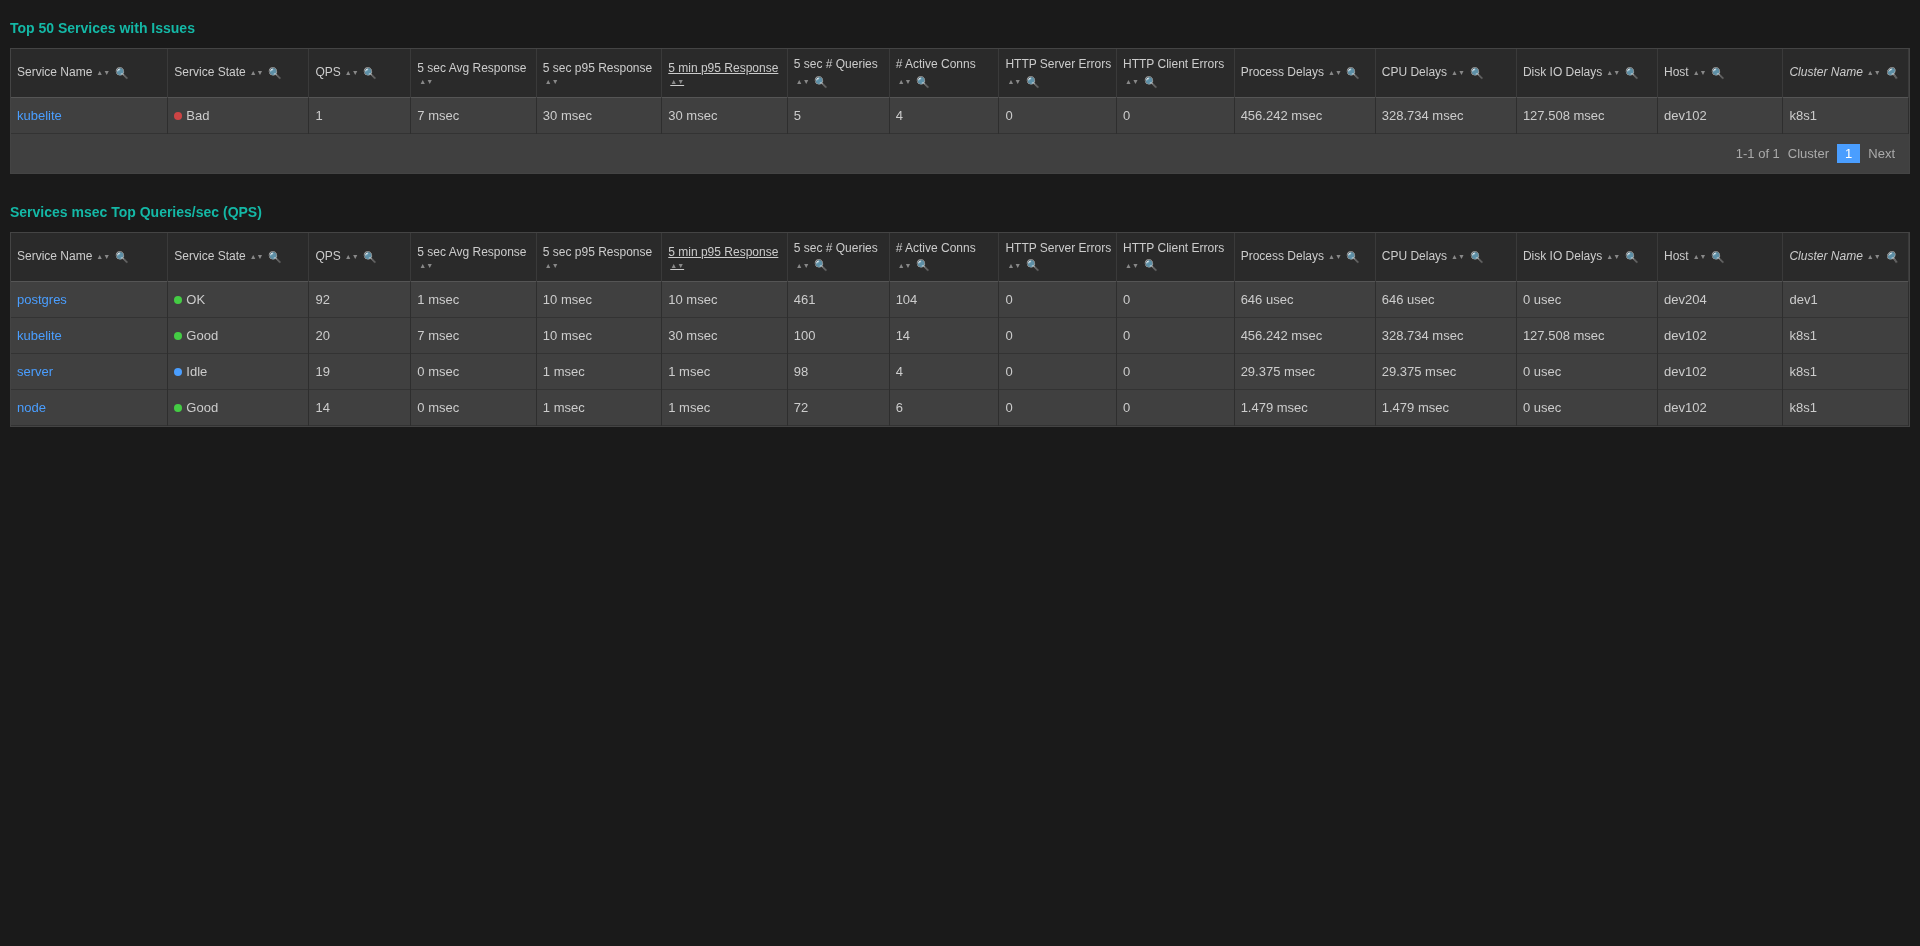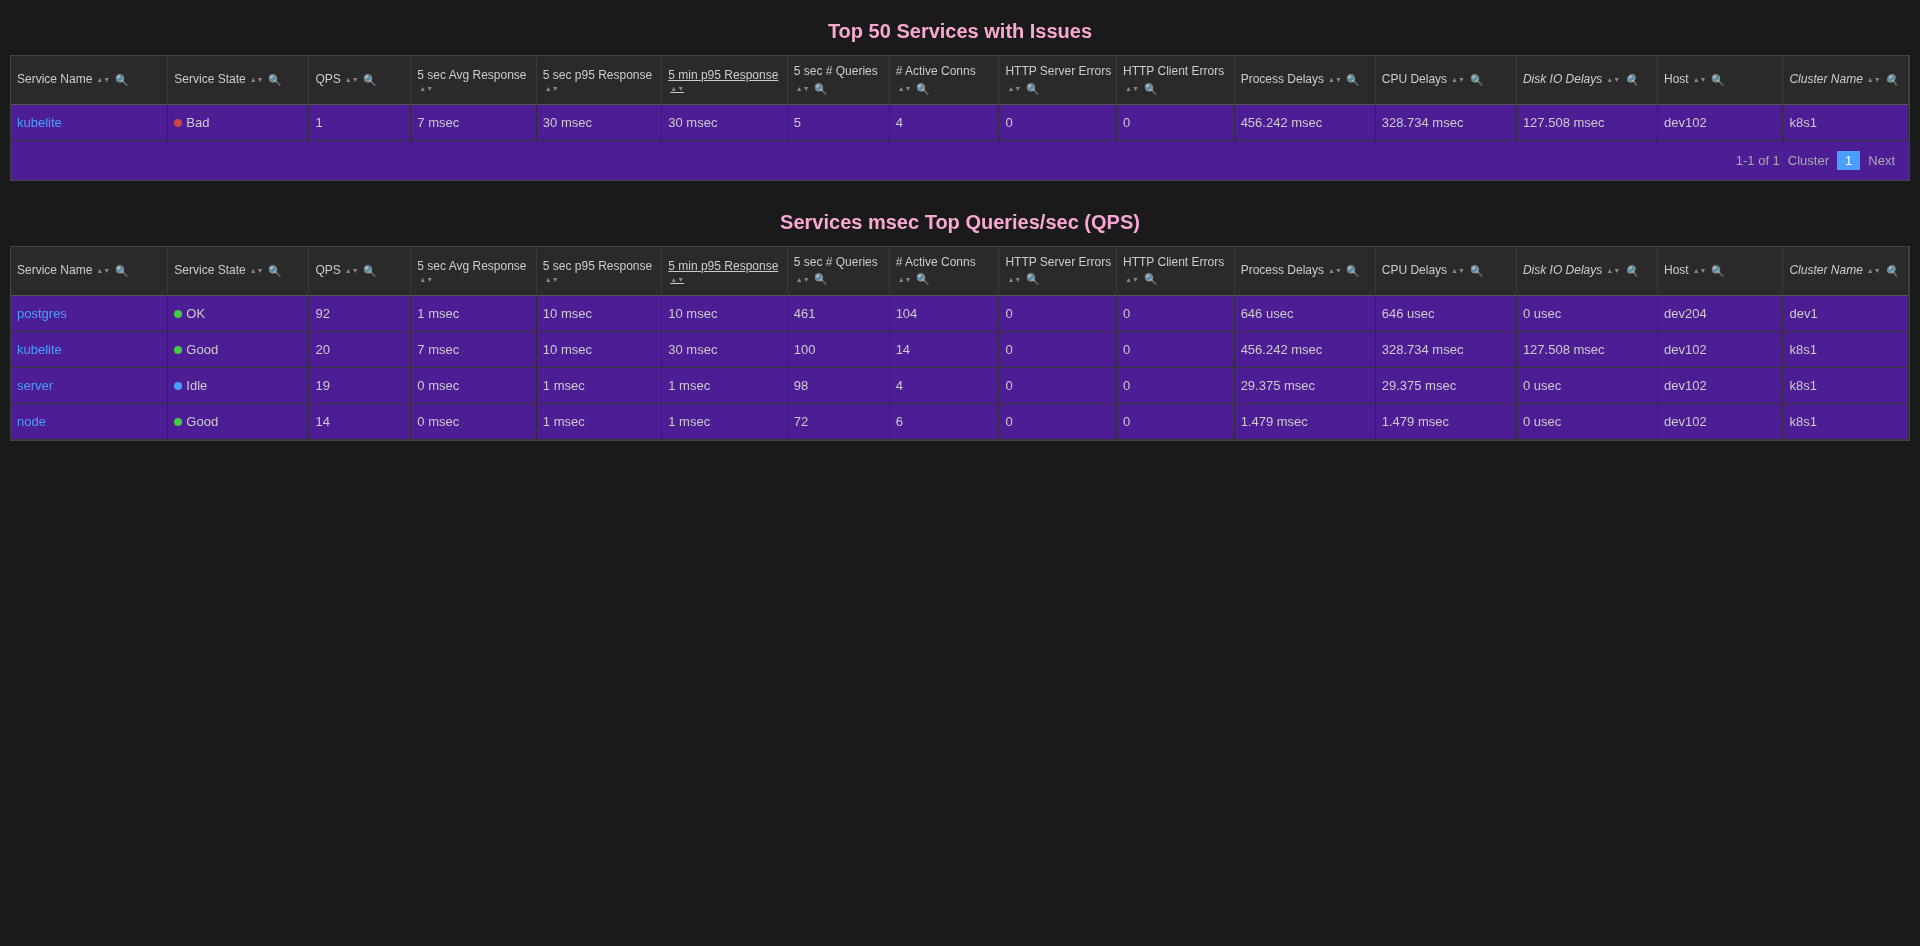--- a/index.html
+++ b/index.html
@@ -5,29 +5,28 @@
     * { box-sizing: border-box; margin: 0; padding: 0; }
     body {
       background: #1a1a1a;
       color: #ccc;
       font-family: Arial, sans-serif;
       font-size: 13px;
       min-height: 946px;
       padding: 20px 10px;
     }
     .section-title {
-      text-align: center;
-      font-size: 20px;
+      font-size: 14px;
       font-weight: bold;
-      color: #f9a8d4;
+      color: #14b8a6;
       margin-bottom: 12px;
     }
     .table-wrapper {
       width: 100%;
-      background: #4c1d95;
+      background: #404040;
       border: 1px solid #444;
       margin-bottom: 30px;
       overflow-x: auto;
     }
     table {
       width: 100%;
       border-collapse: collapse;
       table-layout: fixed;
     }
     thead tr {
@@ -125,21 +124,21 @@
     .col-qps { width: 65px; }
     .col-avg5 { width: 80px; }
     .col-p95-5s { width: 80px; }
     .col-p95-5m { width: 80px; text-decoration: underline; }
     .col-queries { width: 65px; }
     .col-actconn { width: 70px; }
     .col-httpsrv { width: 75px; }
     .col-httpcli { width: 75px; }
     .col-procdelay { width: 90px; }
     .col-cpudelay { width: 90px; }
-    .col-diskio { width: 90px; font-style: italic; }
+    .col-diskio { width: 90px; }
     .col-host { width: 80px; }
     .col-cluster { width: 80px; font-style: italic; }
 
     .section-container {
       margin-bottom: 20px;
     }
   </style>
 </head>
 <body>
 

